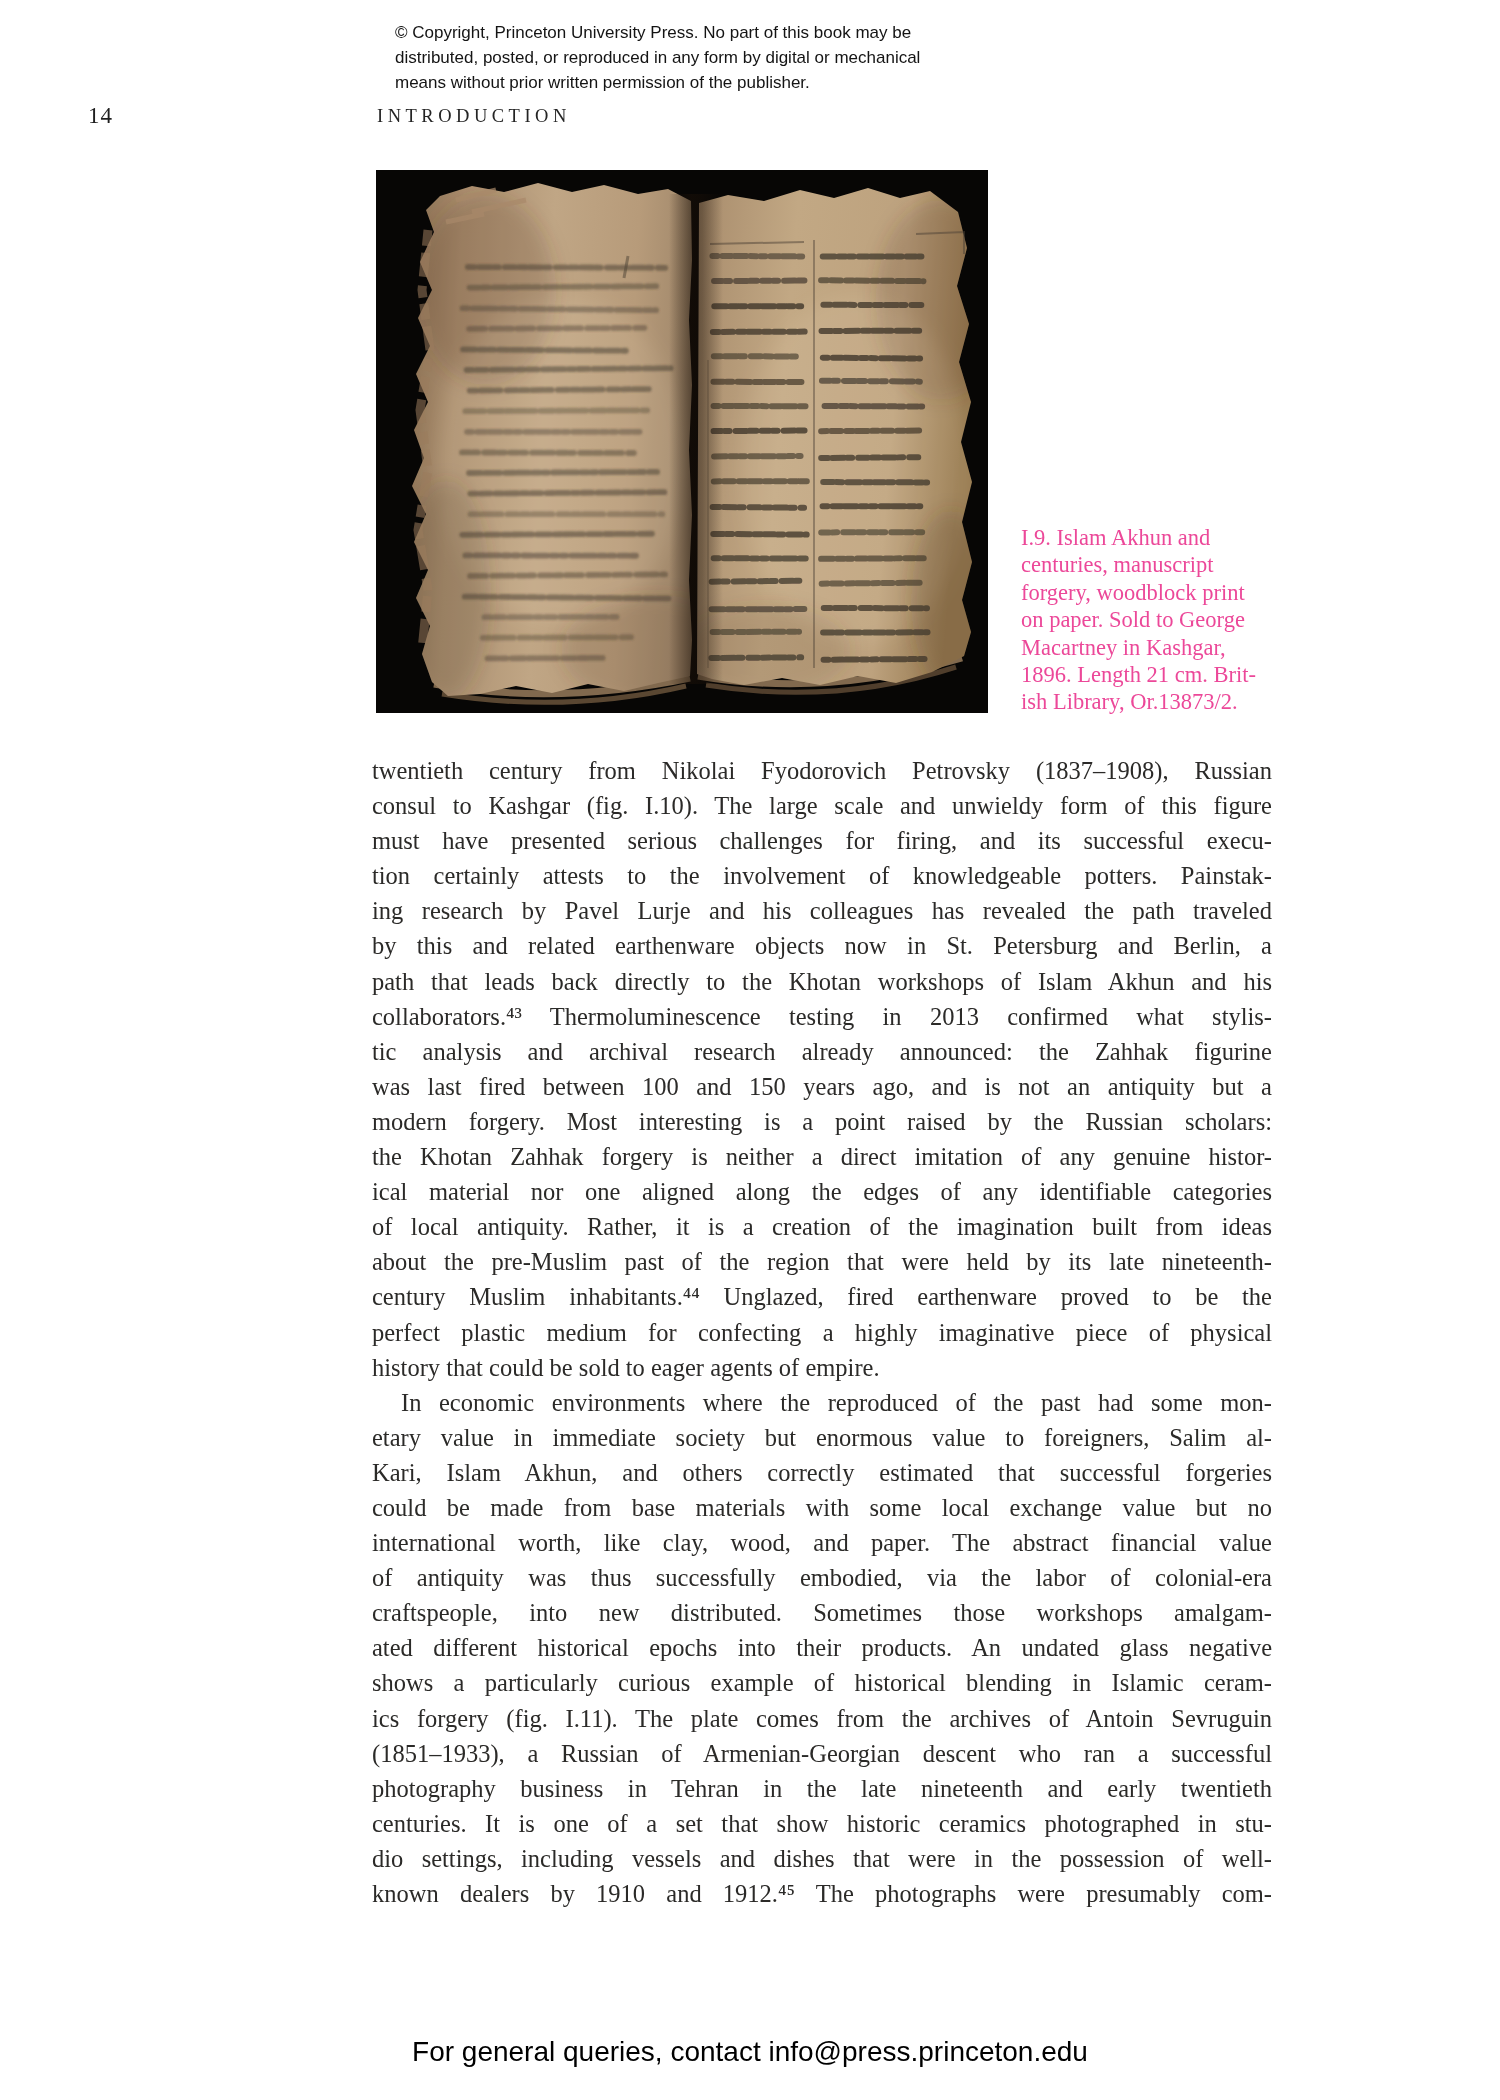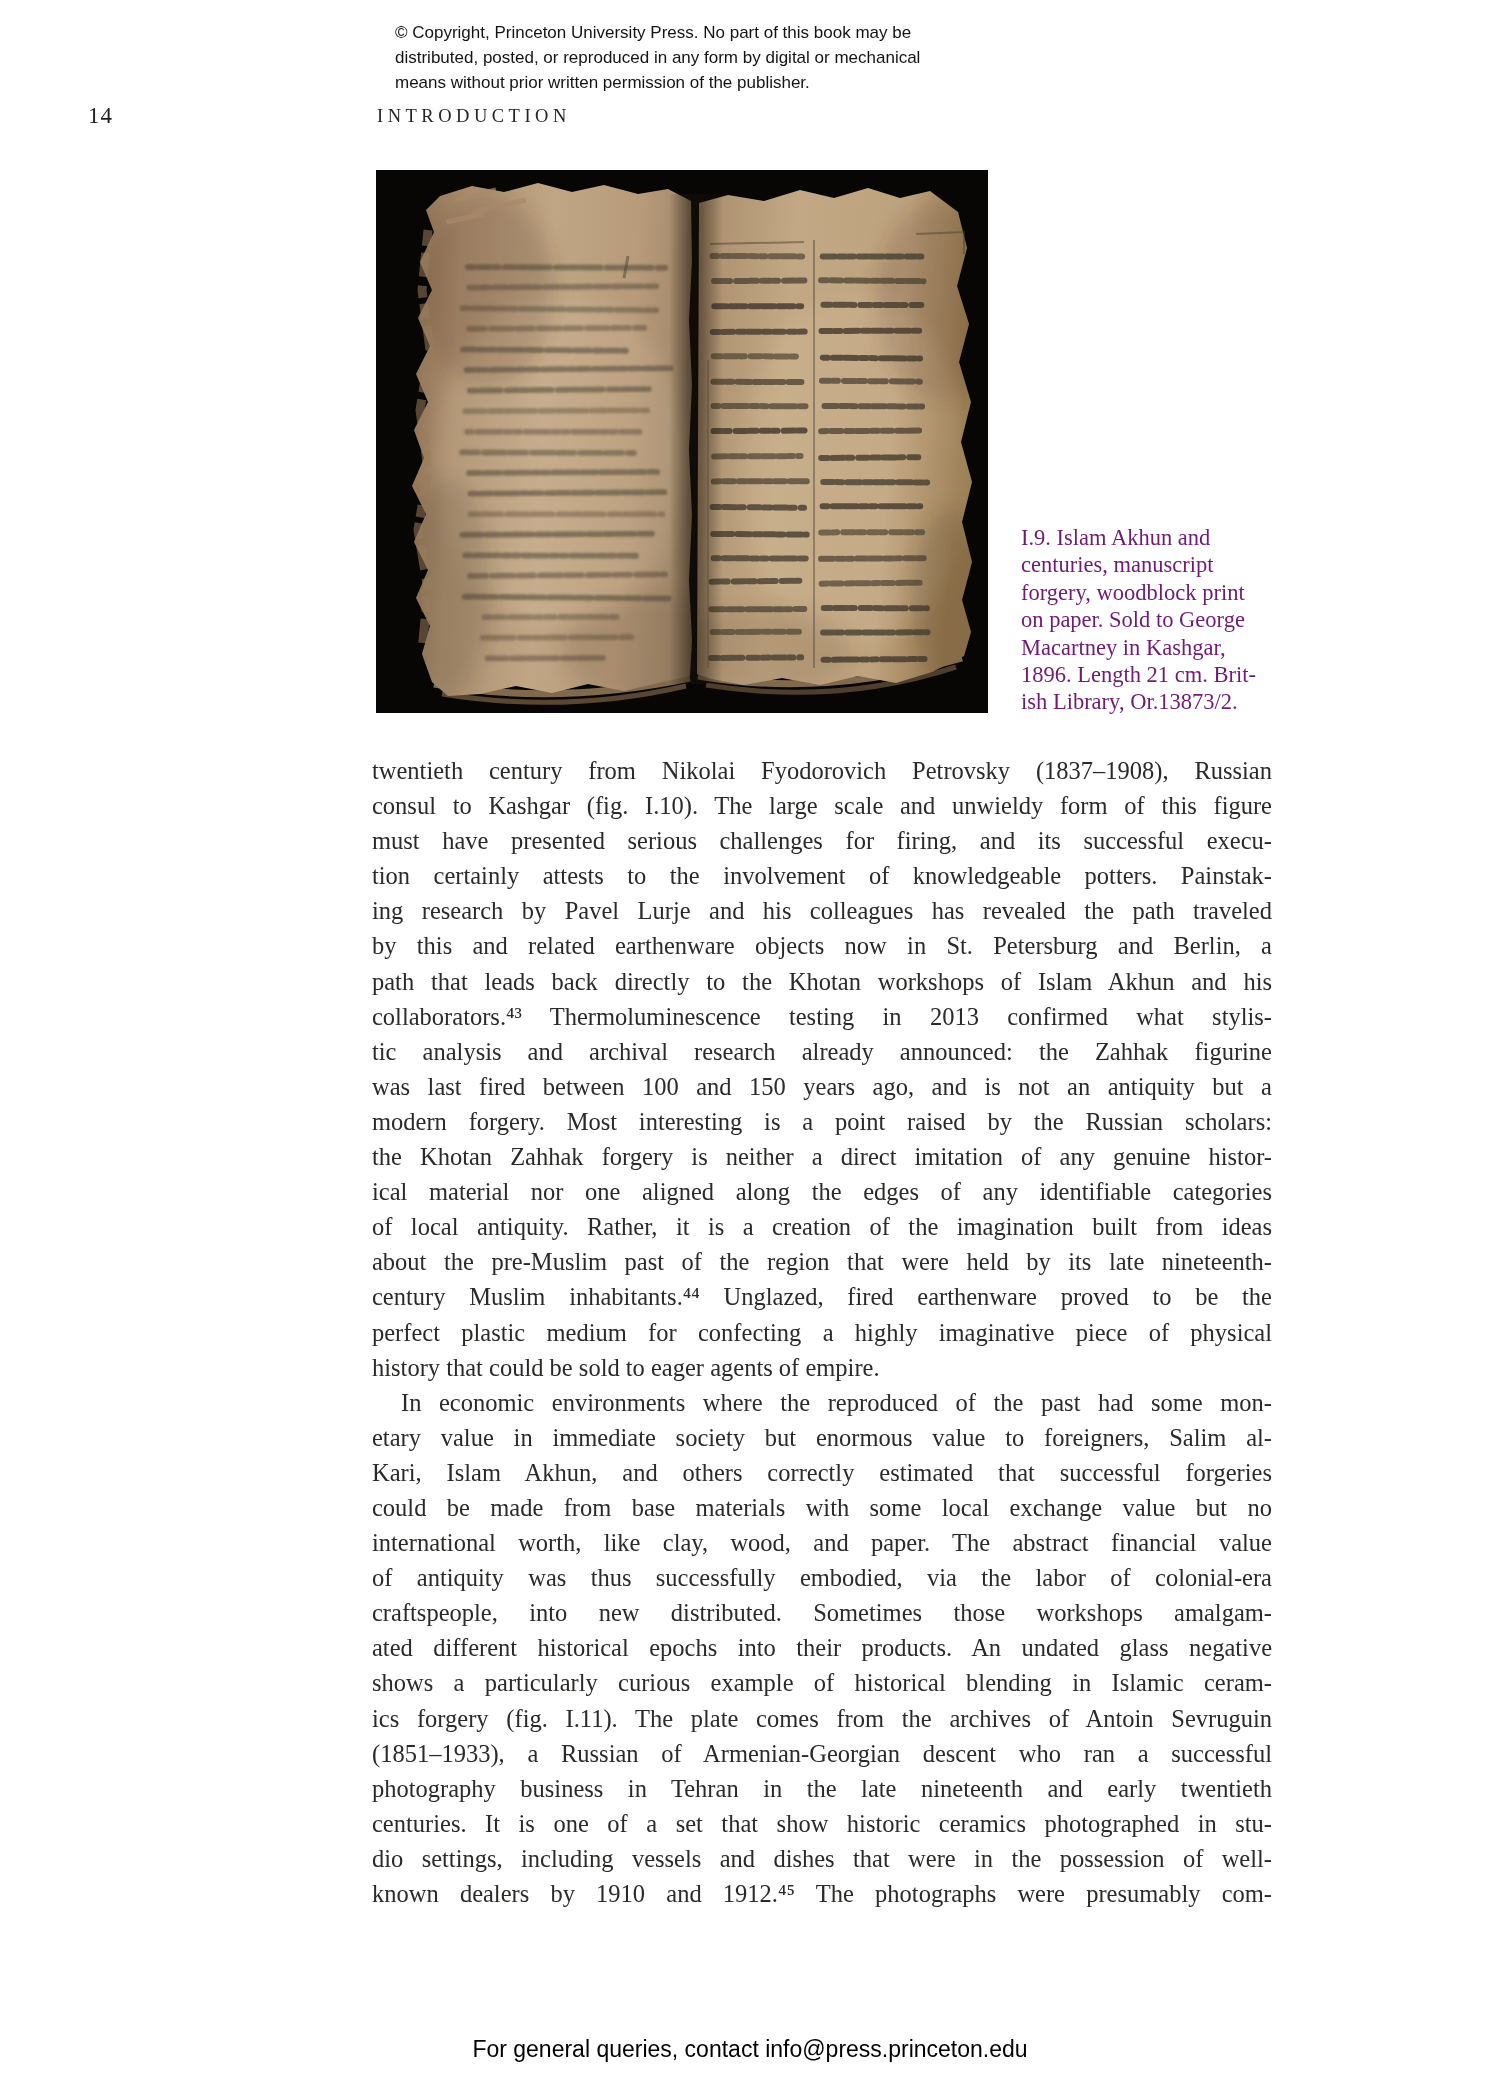--- a/index.html
+++ b/index.html
@@ -6,29 +6,29 @@
   body{width:1500px;height:2100px;background:#ffffff;position:relative;
        font-family:"Liberation Serif", serif;color:#2a2928;overflow:hidden;}
   .abs{position:absolute;}
   #copyright{left:395px;top:20px;width:720px;font-family:"Liberation Sans",sans-serif;
              font-size:17px;line-height:25px;color:#141414;}
   #copyright .tline{height:25px;}
   #page-number{left:88px;top:103px;font-size:23px;font-weight:normal;letter-spacing:1px;color:#1f1f1f;}
   #running-head{left:377px;top:106px;font-size:18.5px;letter-spacing:4.5px;color:#242424;}
   #figure{left:376px;top:170px;width:612px;height:543px;margin:0;padding:0;}
   #figure svg{display:block;}
-  #caption{left:1021px;top:524px;width:252px;font-size:22.5px;line-height:27.4px;color:#701a75;}
+  #caption{left:1021px;top:524px;width:252px;font-size:22.5px;line-height:27.4px;color:#ec4899;}
   #caption .tline{height:27.4px;}
   #body-text{left:372px;top:753px;width:900px;font-size:24.5px;line-height:35.1px;color:#2b2a28;}
   #body-text .tline{height:35.1px;overflow:hidden;}
   .tline{text-align:justify;text-align-last:justify;}
   .tline.rag{text-align:left;text-align-last:auto;}
   .tline.indent{text-indent:29px;}
   #footer{left:0;top:2036px;width:1500px;text-align:center;
-          font-family:"Liberation Sans",sans-serif;font-size:23px;color:#000;}
+          font-family:"Liberation Sans",sans-serif;font-size:28px;color:#000;}
 </style>
 </head>
 <body>
 
 <div class="abs" id="copyright">
     <div class="tline rag">© Copyright, Princeton University Press. No part of this book may be</div>
     <div class="tline rag">distributed, posted, or reproduced in any form by digital or mechanical</div>
     <div class="tline rag">means without prior written permission of the publisher.</div>
   </div>
 

